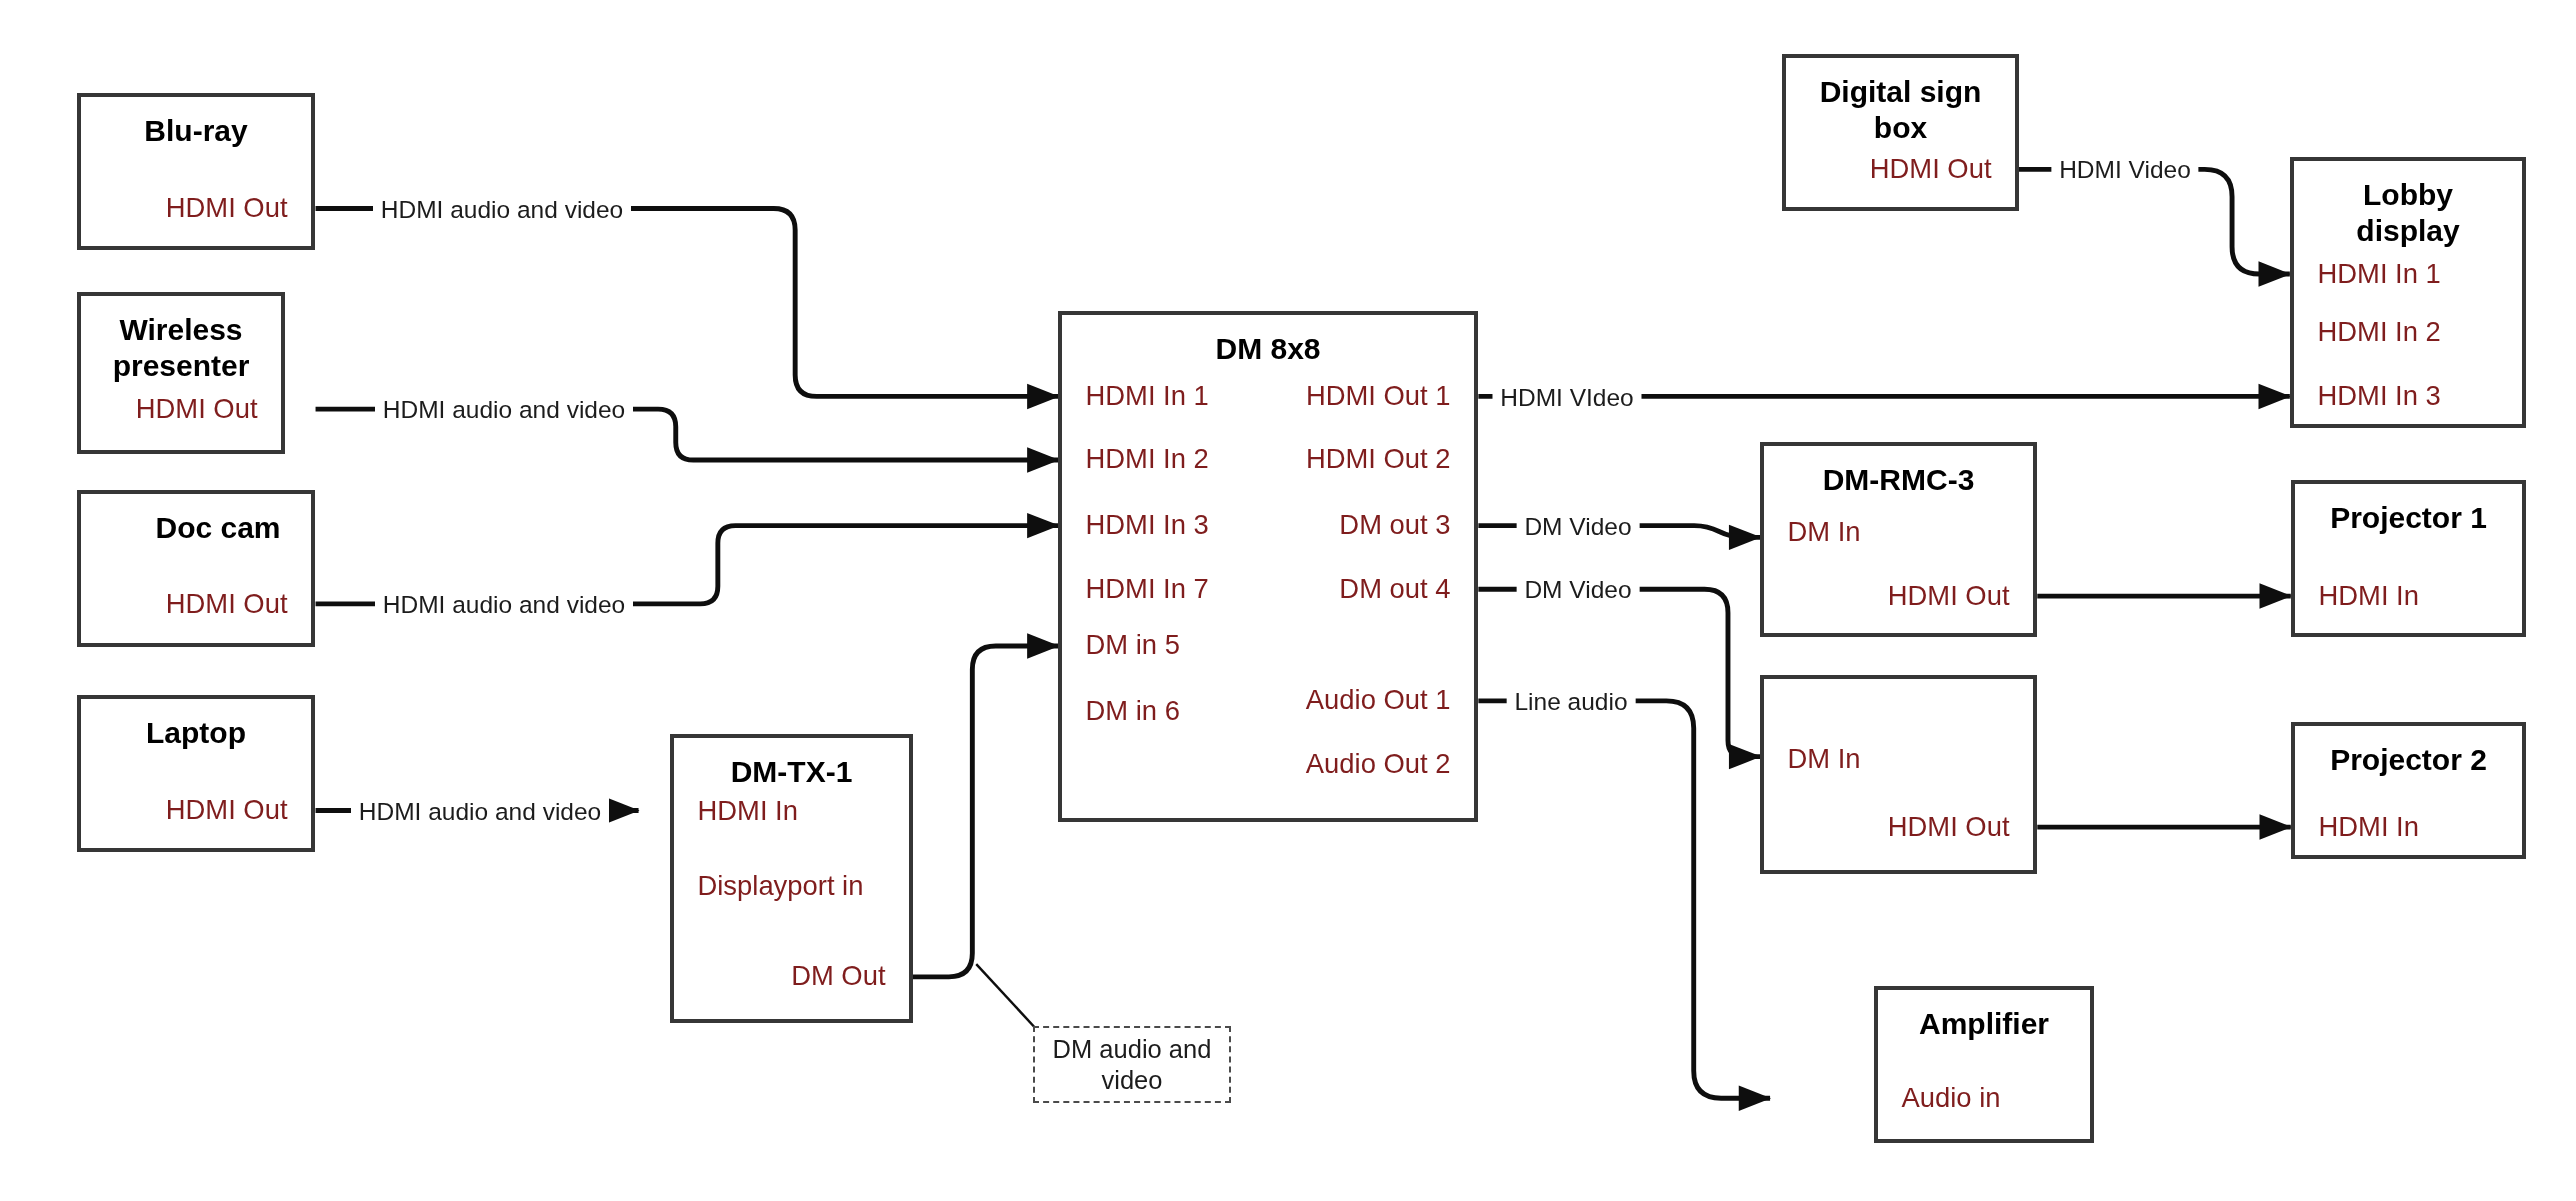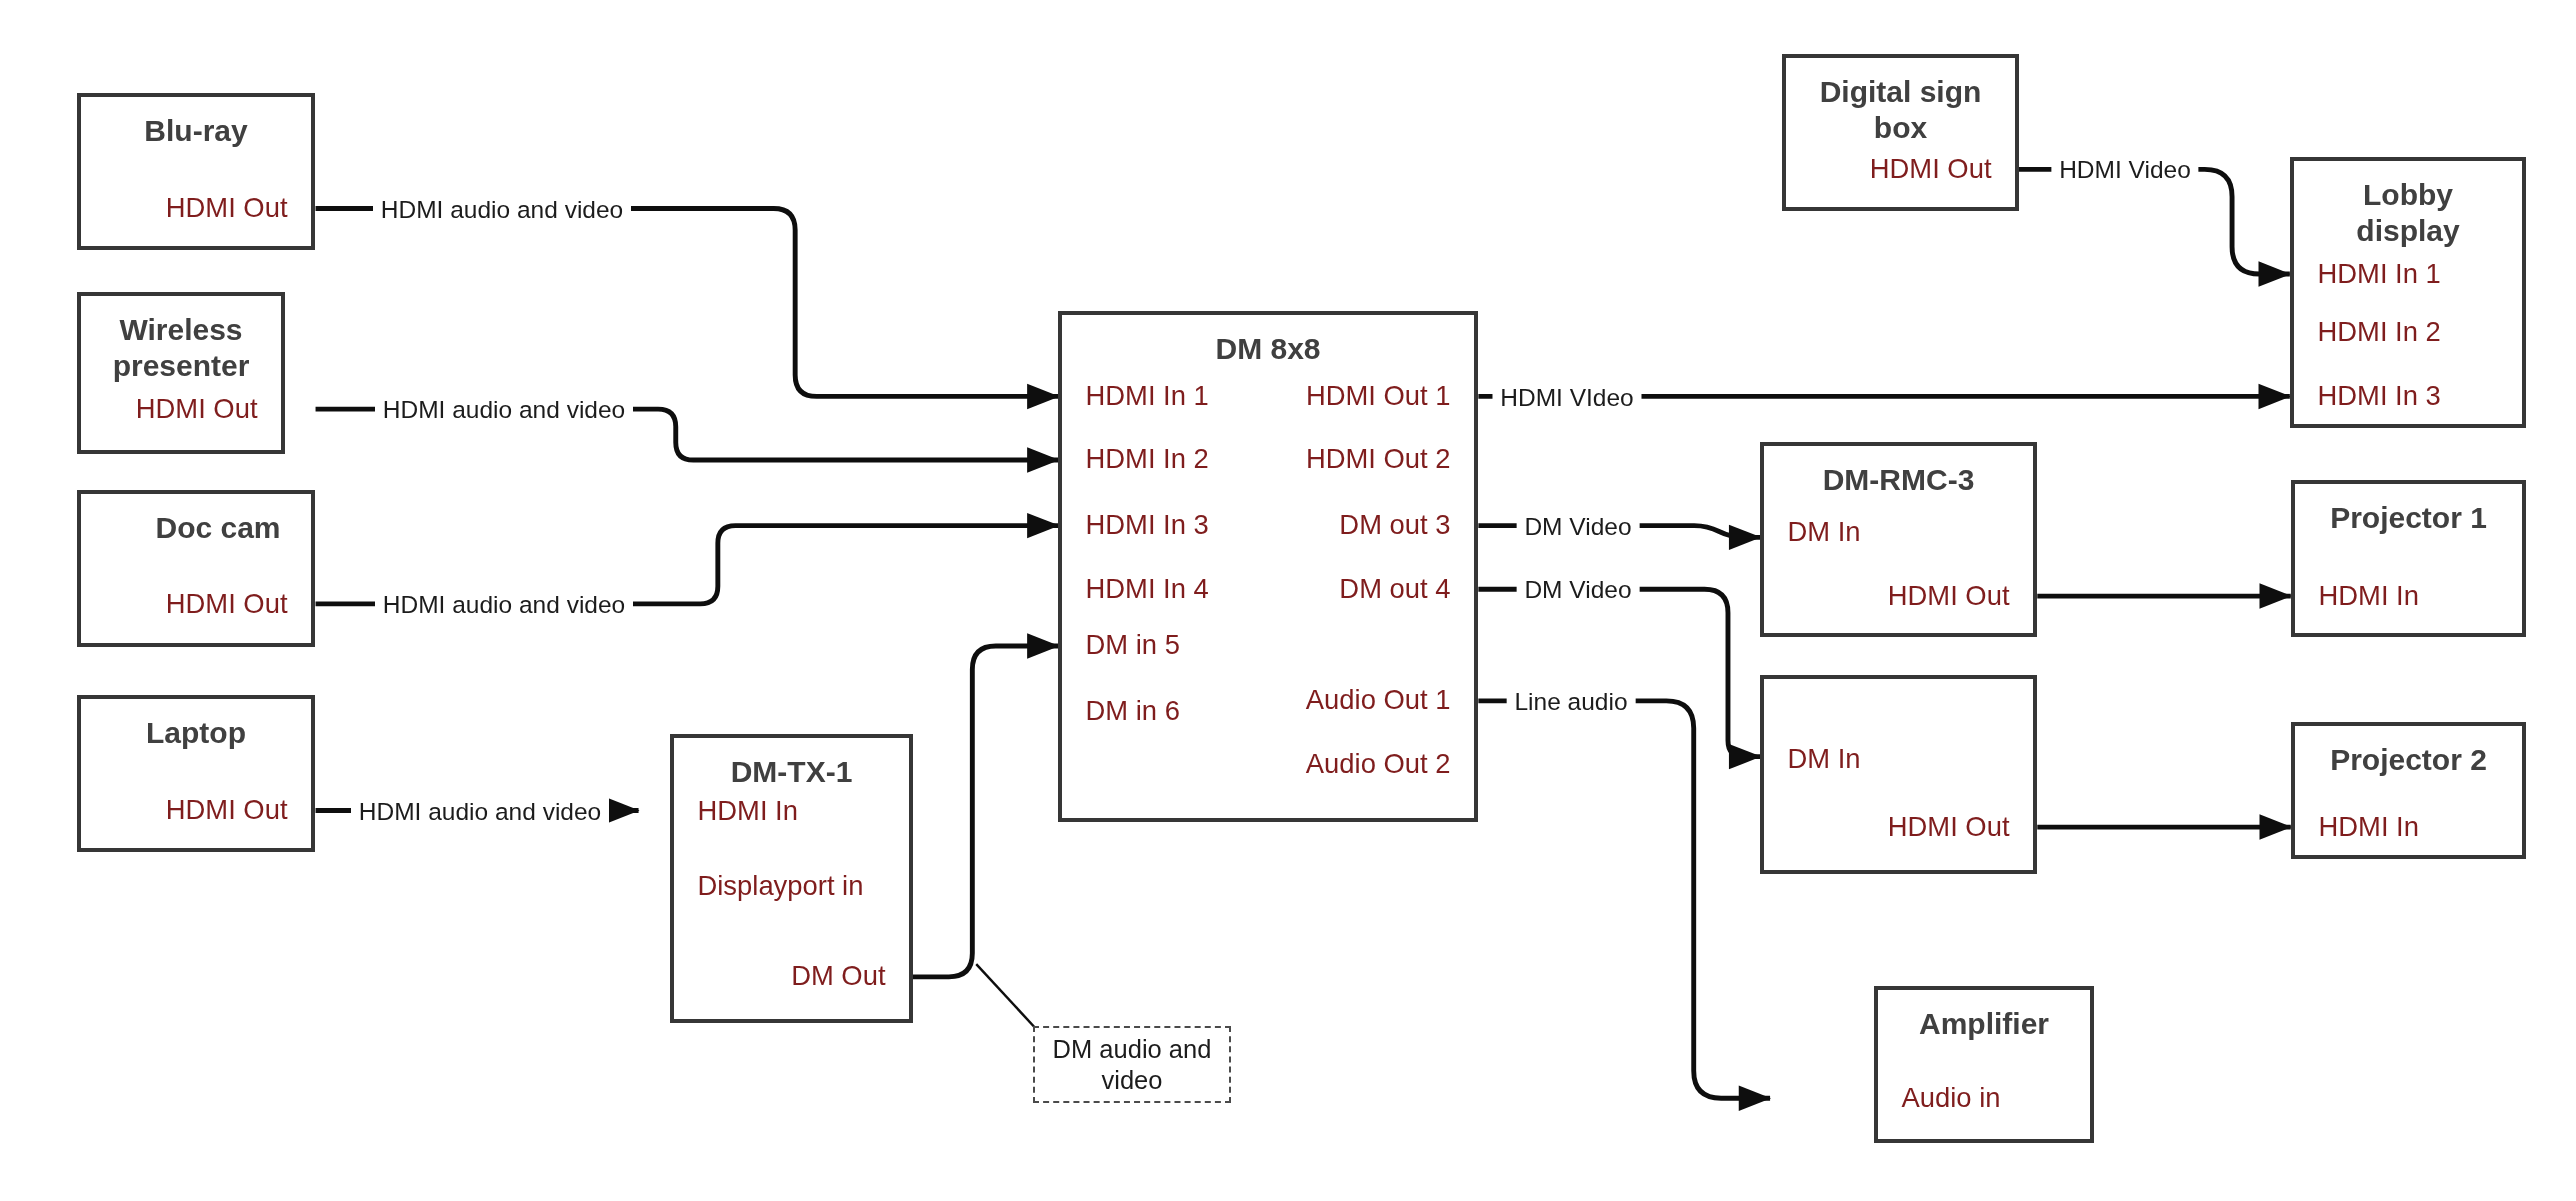--- a/index.html
+++ b/index.html
@@ -26,21 +26,21 @@
     box-sizing: border-box;
     border: 4.9px solid #363636;
     background: #ffffff;
   }
   .node-title {
     padding-top: 15.7px;
     text-align: center;
     font-weight: bold;
     font-size: 30px;
     line-height: 36px;
-    color: #404040;
+    color: #000000;
     white-space: nowrap;
   }
   .port {
     position: absolute;
     font-size: 27.4px;
     line-height: 33px;
     color: #7f1d1d;
     white-space: nowrap;
   }
   .port.left  { left: 23.5px; }
@@ -129,21 +129,21 @@
         <span class="port left" style="top: 131px;">Displayport in</span>
         <span class="port right" style="top: 221px;">DM Out</span>
       </div>
       <div class="node" style="left: 1058px; top: 311px; width: 420px; height: 511px;">
         <div class="node-title">
           <div>DM 8x8</div>
         </div>
         <span class="port left" style="top: 64px;">HDMI In 1</span>
         <span class="port left" style="top: 127px;">HDMI In 2</span>
         <span class="port left" style="top: 193px;">HDMI In 3</span>
-        <span class="port left" style="top: 257px;">HDMI In 4</span>
+        <span class="port left" style="top: 257px;">HDMI In 7</span>
         <span class="port left" style="top: 313px;">DM in 5</span>
         <span class="port left" style="top: 379px;">DM in 6</span>
         <span class="port right" style="top: 64px;">HDMI Out 1</span>
         <span class="port right" style="top: 127px;">HDMI Out 2</span>
         <span class="port right" style="top: 193px;">DM out 3</span>
         <span class="port right" style="top: 257px;">DM out 4</span>
         <span class="port right" style="top: 368px;">Audio Out 1</span>
         <span class="port right" style="top: 432px;">Audio Out 2</span>
       </div>
       <div class="node" style="left: 1782px; top: 54px; width: 237px; height: 157px;">

